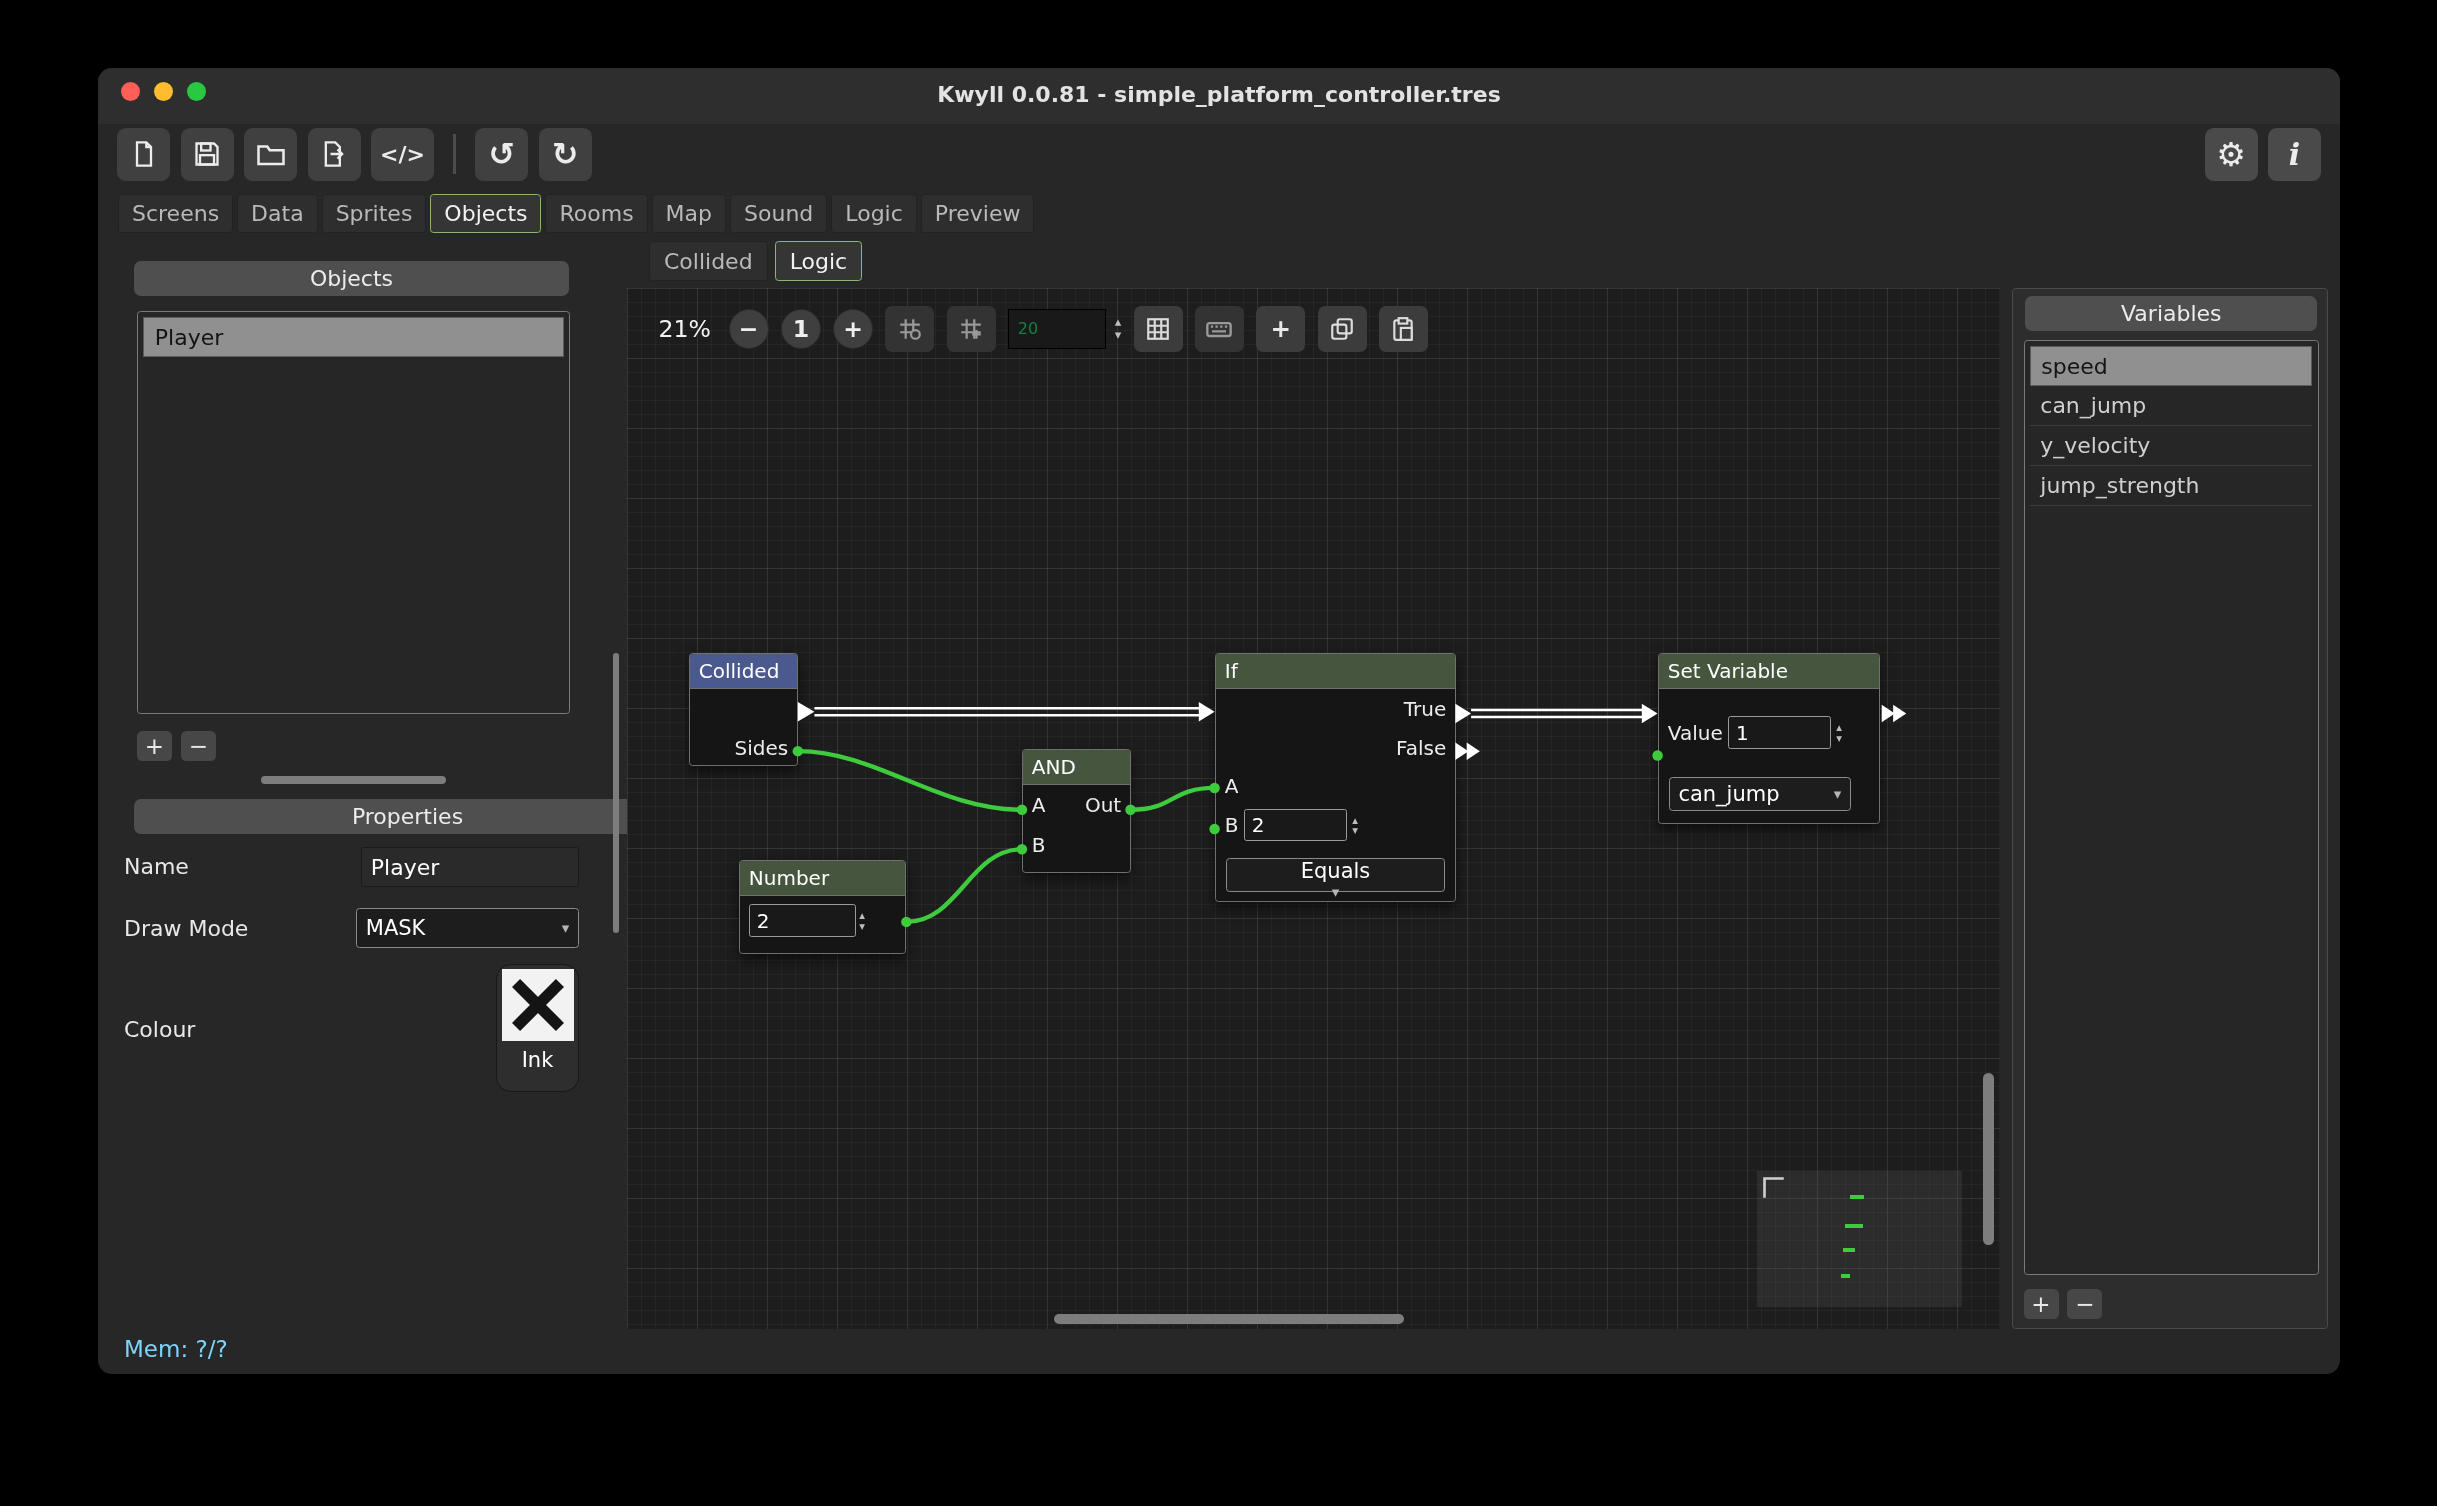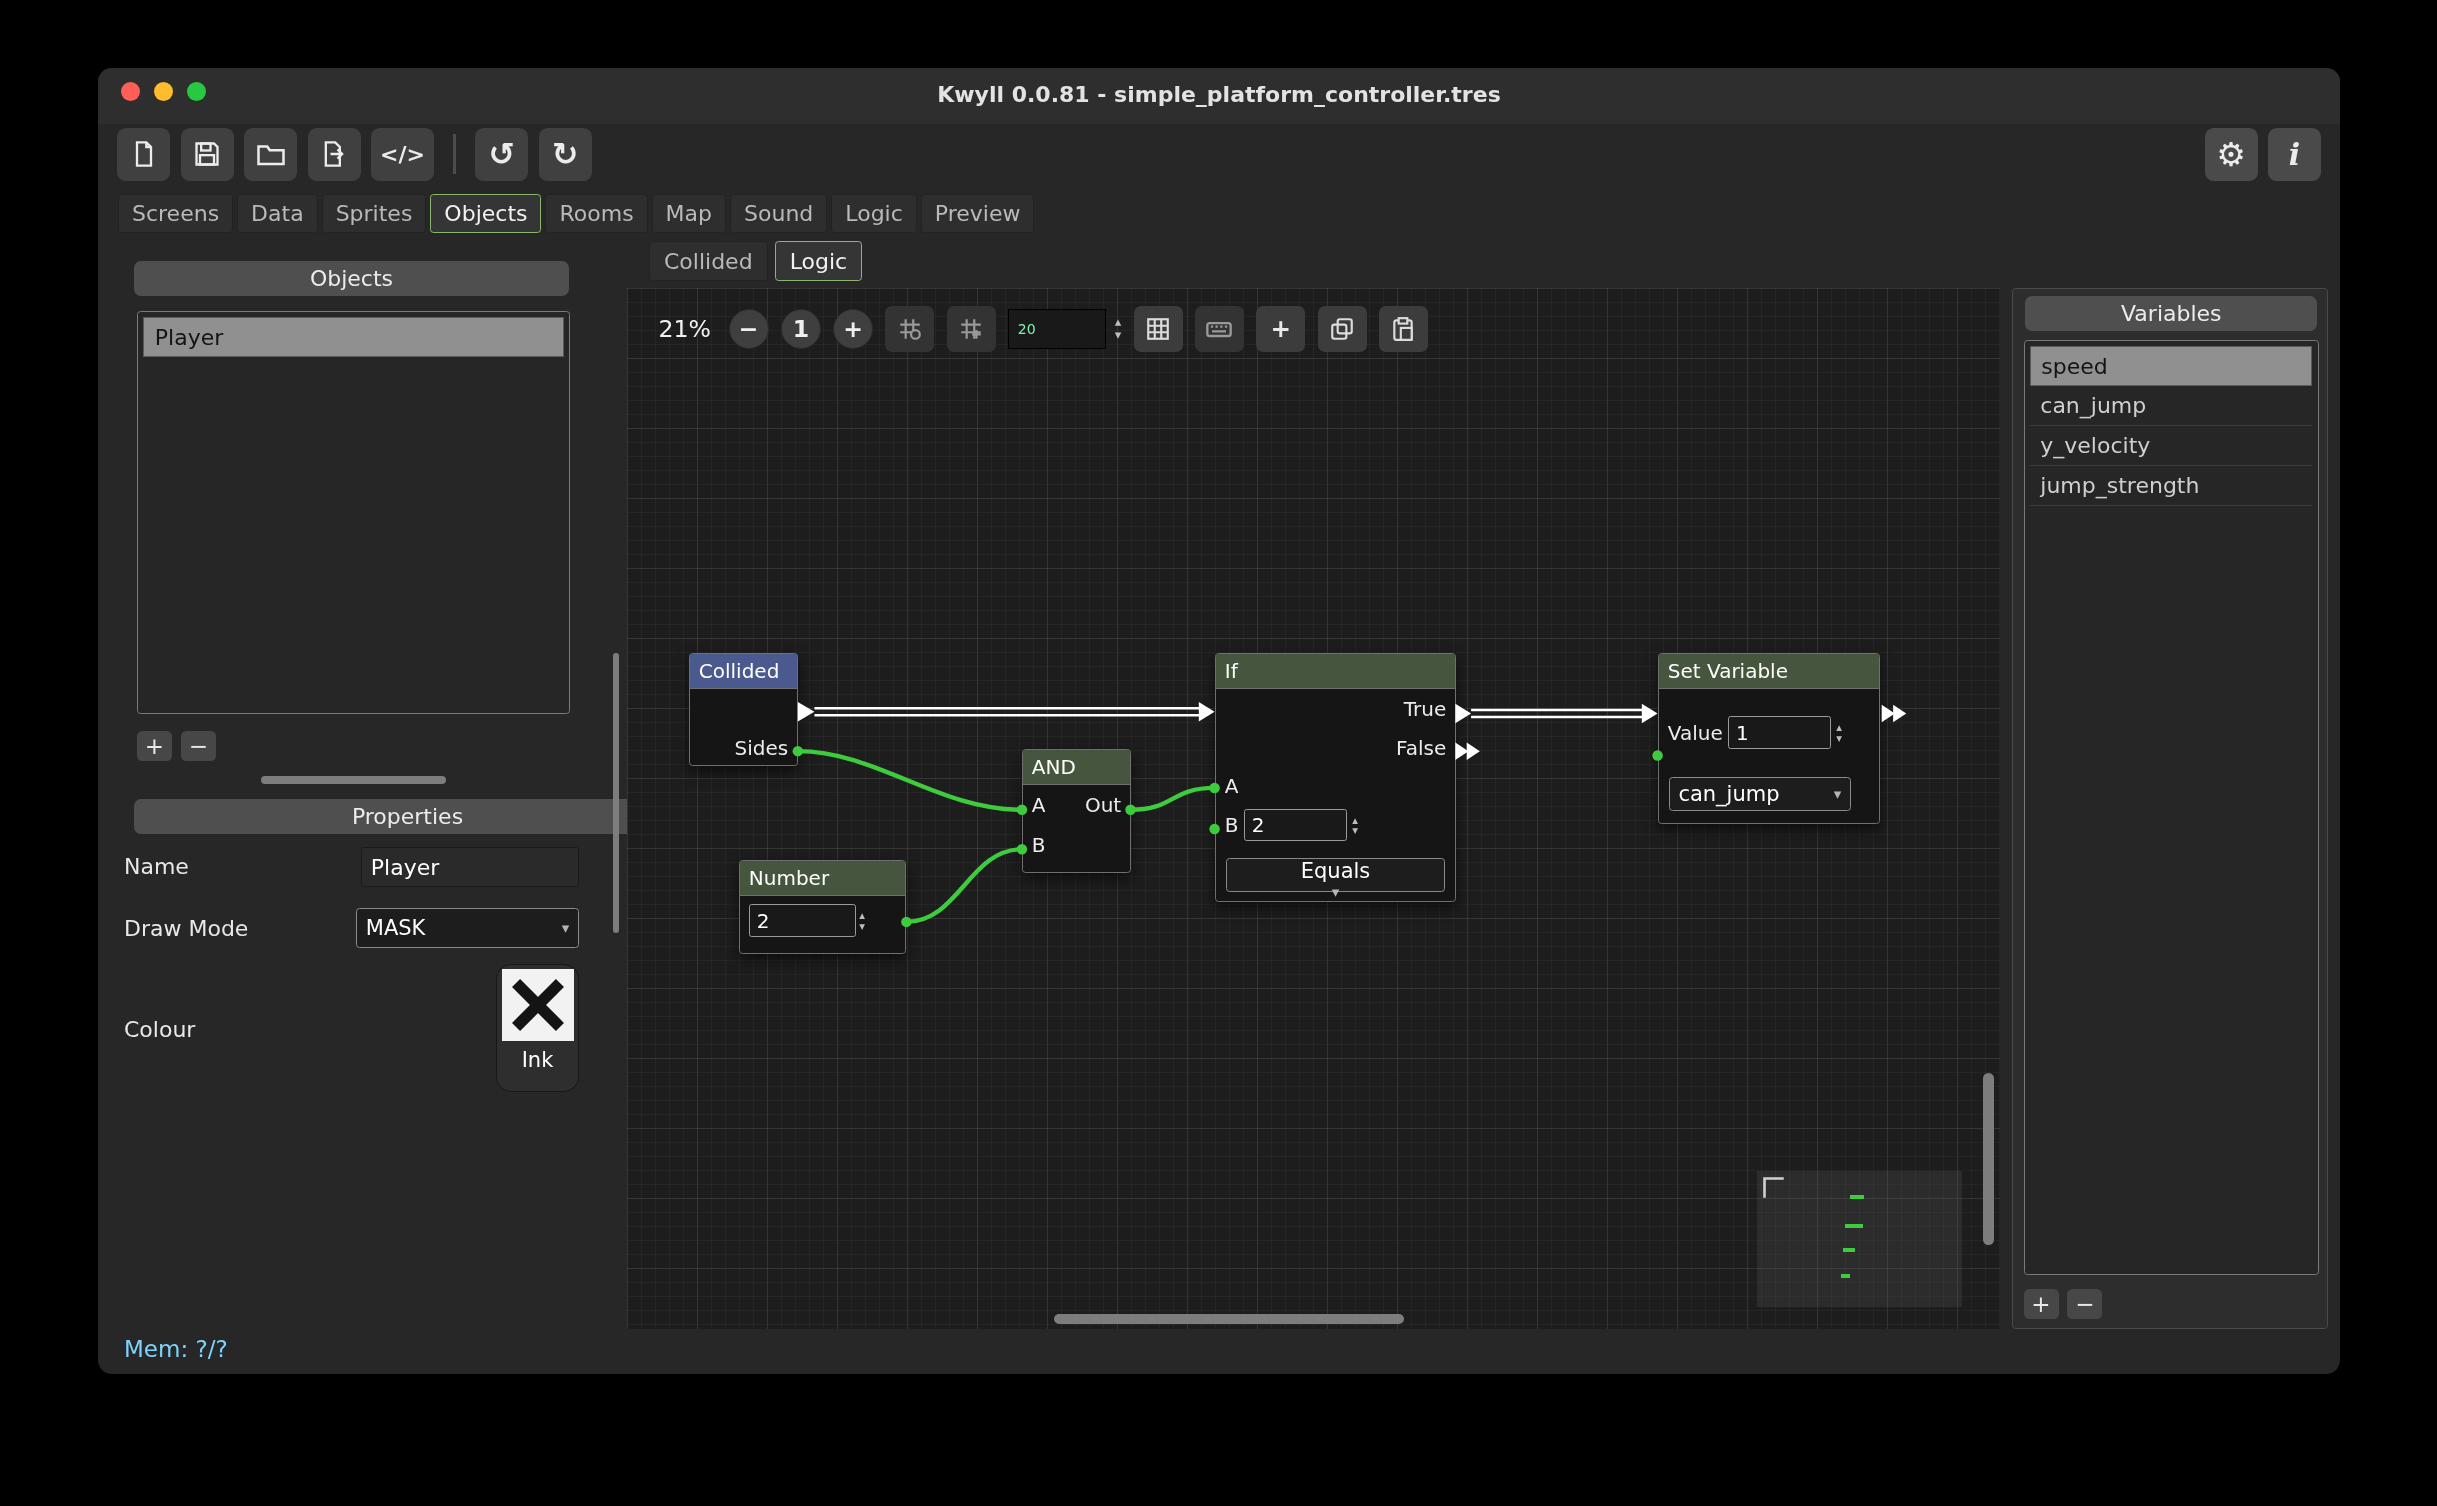--- a/index.html
+++ b/index.html
@@ -67,22 +67,22 @@
             overflow:hidden; }
 
   .cv-toolbar { position:absolute; left:31.5px; top:17.5px; display:flex; align-items:center; gap:12.3px; }
   .zoom-label { color:#f2f2f2; font-size:23.6px; margin-right:5.3px; }
   .round-btn { width:40px; height:40px; border-radius:50%; background:#3f3f3f; border:1.8px solid #2a2a2a;
                color:#f0f0f0; font-size:23.6px; font-weight:700; display:flex; align-items:center;
                justify-content:center; }
   .sq-btn { width:49px; height:46px; border-radius:7px; background:#3c3c3c; display:flex;
             align-items:center; justify-content:center; color:#e8e8e8; font-size:24.5px; font-weight:700; }
   .sq-btn.dim { background:#333; }
-  .num-field { width:98px; height:40px; background:#191919; border:0.9px solid #000; color:#86efac;
-               font-size:14px; padding:0 8.8px; font-family:"DejaVu Sans", sans-serif; }
+  .num-field { width:98px; height:40px; background:#191919; border:0.9px solid #000; color:#15803d;
+               font-size:16px; padding:0 8.8px; font-family:"DejaVu Sans", sans-serif; }
   .stepper { display:flex; flex-direction:column; justify-content:center; line-height:12.3px;
              color:#bdbdbd; font-size:13px; margin-left:-3.5px; }
 
   
   .node { position:absolute; background:#151515; border:1.8px solid #6f6f6f; border-radius:3.5px;
           box-shadow:0 5.3px 12.3px rgba(0,0,0,.55); }
   .node-header { height:35px; display:flex; align-items:center; padding:0 8.8px; color:#fff;
                  font-size:20px; border-bottom:1.8px solid #6f6f6f; }
   .hdr-green { background:#46563e; }
   .hdr-blue  { background:#4a5a8f; }

